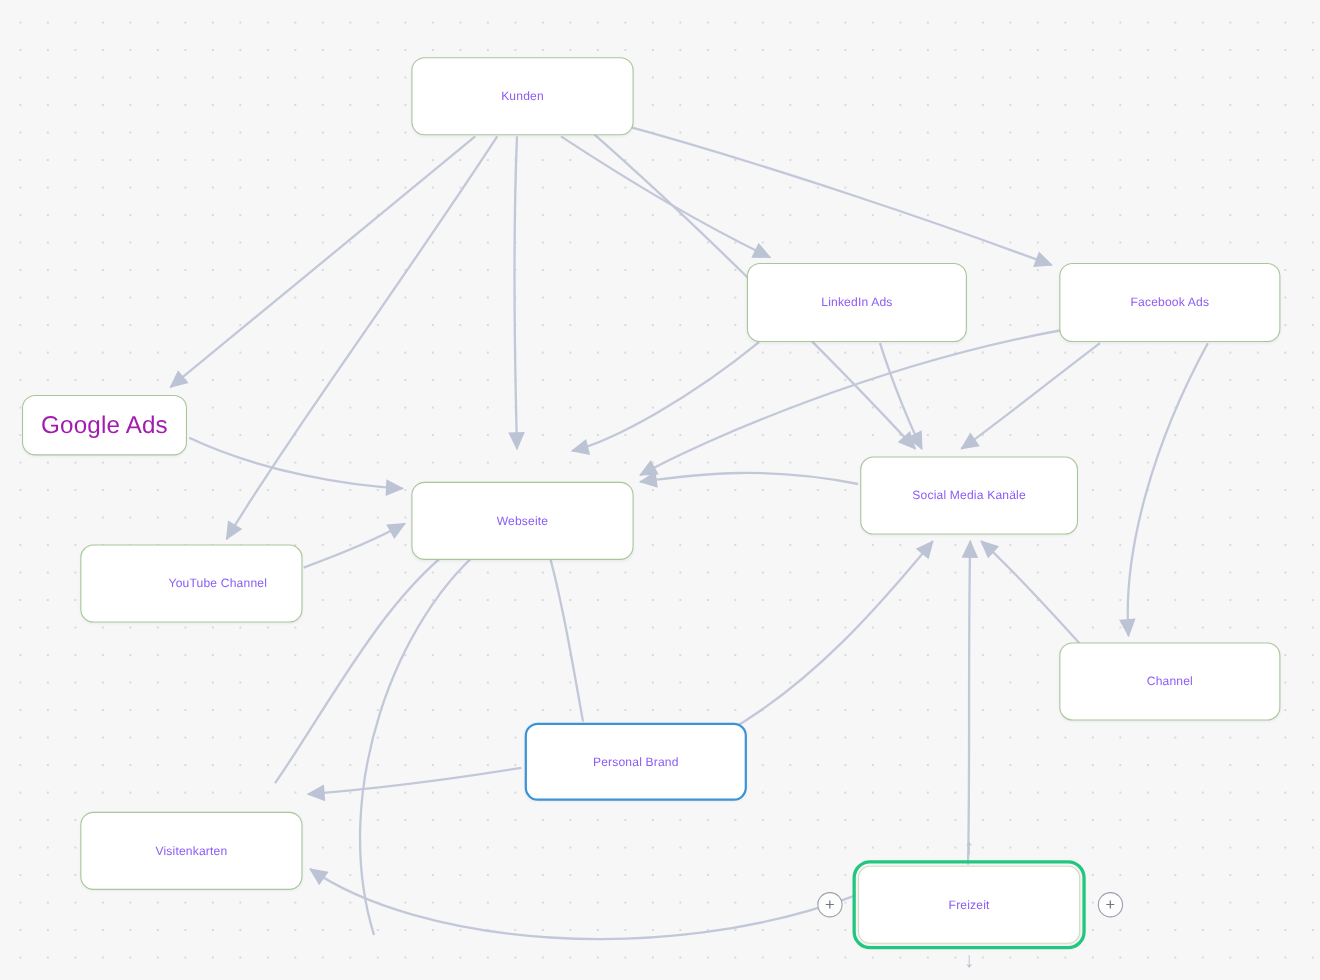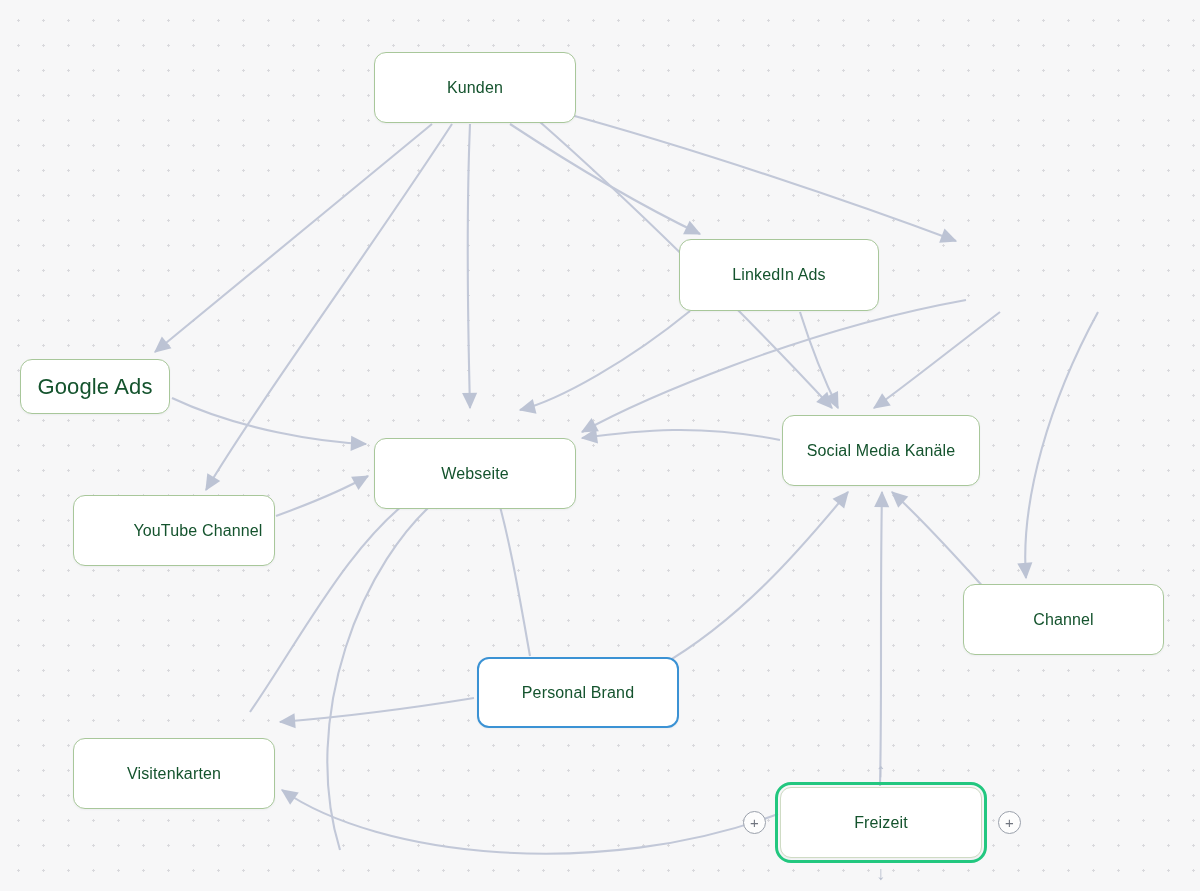--- a/index.html
+++ b/index.html
@@ -32,37 +32,37 @@
 
   .node {
     position: absolute;
     box-sizing: border-box;
     display: flex;
     align-items: center;
     justify-content: center;
     background: #ffffff;
     border: 1.6px solid #a8c79a;
     border-radius: 12px;
-    color: #14532d;
-    font-size: 16px;
+    color: #8b5cf6;
+    font-size: 11px;
     letter-spacing: 0.15px;
     text-align: center;
     box-shadow: 0 1px 2px rgba(40,50,70,0.05);
     user-select: none;
   }
 
   .node.blue {
     border-color: #3b92d4;
     border-width: 2px;
   }
 
   .node.big-label {
     font-size: 22px;
     font-weight: 500;
-    color: #14532d;
+    color: #a21caf;
   }
 
   
   .node.selected {
     border-color: #cfdbc4;
     border-width: 1.5px;
     outline: 3px solid #22c77f;
     outline-offset: 2px;
     border-radius: 11px;
   }
@@ -144,20 +144,23 @@
   </svg>
 
   <div class="node" style="left:374px; top:52px; width:202px; height:71px;">
     <span>Kunden</span>
   </div>
 
   <div class="node" style="left:679px; top:239px; width:200px; height:72px;text-align:center;">
     <span>LinkedIn Ads</span>
   </div>
 
+  <div class="node" style="left:963px; top:239px; width:201px; height:72px;">
+    <span>Facebook Ads</span>
+  </div>
 
   <div class="node big-label" style="left:20px; top:359px; width:150px; height:55px;">
     <span>Google Ads</span>
   </div>
 
   <div class="node" style="left:374px; top:406px; width:202px; height:71px;margin-top:32px;">
     <span>Webseite</span>
   </div>
 
   <div class="node" style="left:782px; top:415px; width:198px; height:71px;">

